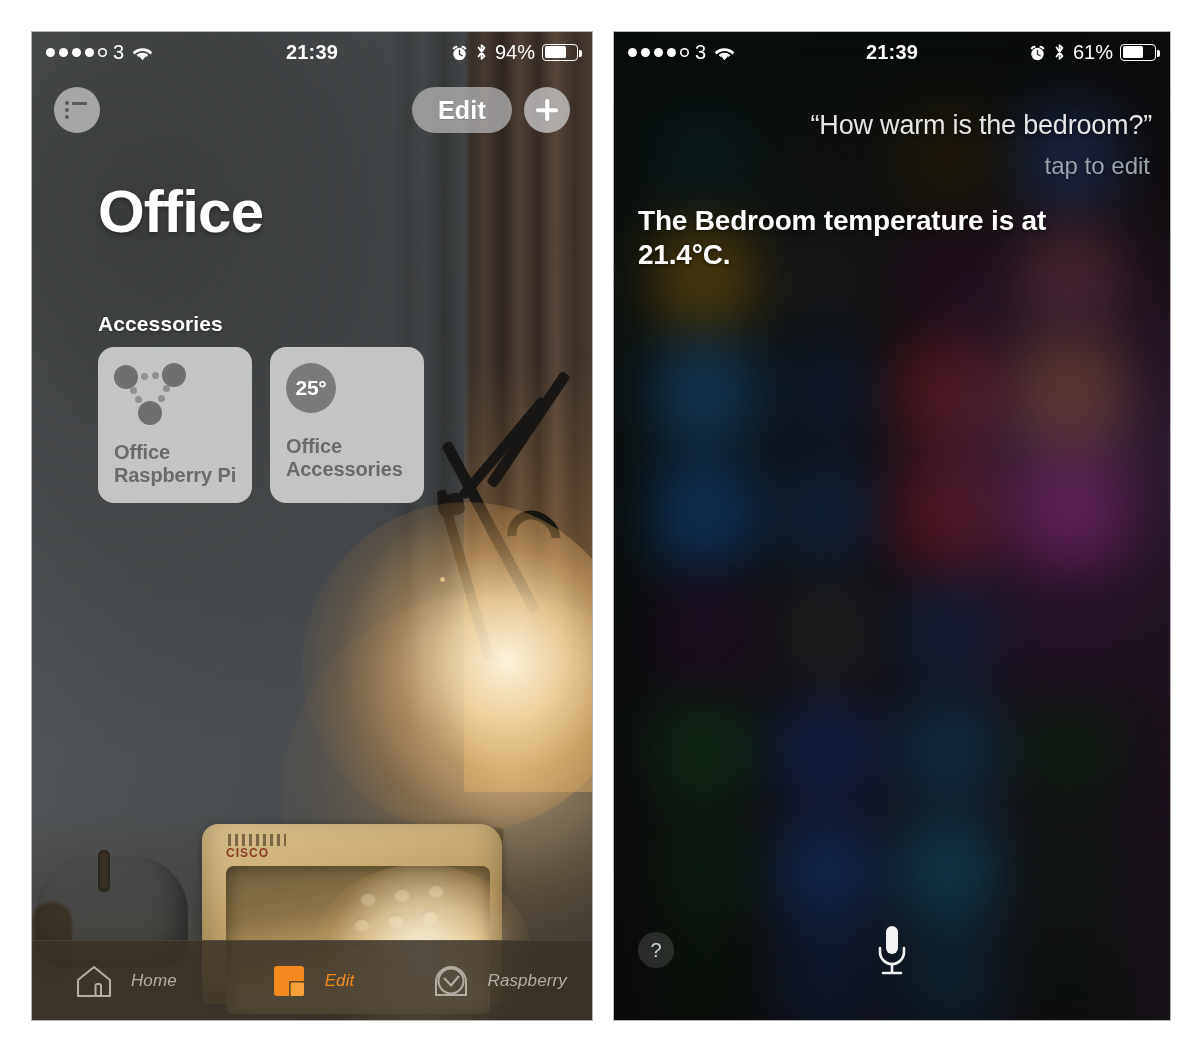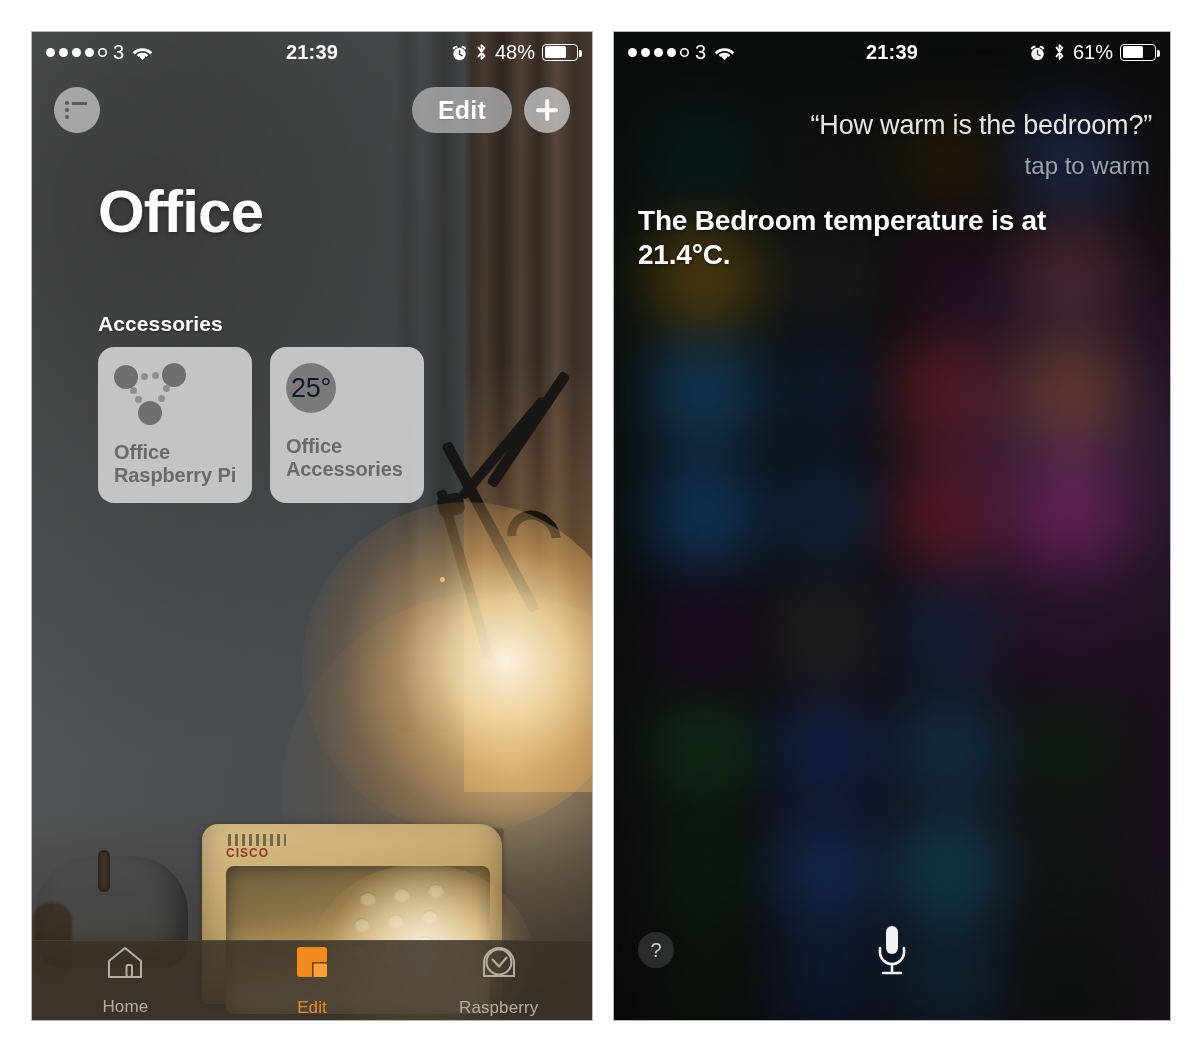--- a/index.html
+++ b/index.html
@@ -287,35 +287,35 @@
   }
   .pi-icon .s1 { left:27px; top:10px; }
   .pi-icon .s2 { left:38px; top:9px; }
   .pi-icon .s3 { left:16px; top:24px; }
   .pi-icon .s4 { left:21px; top:33px; }
   .pi-icon .s5 { left:49px; top:22px; }
   .pi-icon .s6 { left:44px; top:32px; }
 
   .temp-badge {
     width:50px; height:50px; border-radius:50%;
-    background:#7a7a7a; color:#0f172a;
+    background:#7a7a7a; color:#ffffff;
     display:flex; align-items:center; justify-content:center;
-    font-size:27px; font-weight:400; letter-spacing:-0.2px;
+    font-size:21px; font-weight:700; letter-spacing:-0.2px;
   }
 
   
   .tabbar {
     position:absolute; left:0; right:0; bottom:0; height:80px;
     background:rgba(58,50,40,0.86);
     display:flex; align-items:center;
     border-top:1px solid rgba(255,255,255,0.08);
   }
   .tab {
-    flex:1; display:flex; flex-direction:column;
-    align-items:center; justify-content:center; gap:17px;
+    flex:1; display:flex; flex-direction:row;
+    align-items:center; justify-content:center; gap:17px;font-style:italic;
   }
   .tab-label { font-size:17px; letter-spacing:0.1px; color:#b3ada3; }
   .tab.active .tab-label { color:#f28a1e; }
   .home-icon { width:40px; height:36px; position:relative; }
   .rooms-icon { width:38px; height:38px; position:relative; }
   .auto-icon { width:40px; height:38px; position:relative; }
 
   
   .siri-bg { position:absolute; inset:0; background:#0b0f0d; overflow:hidden; }
   .siri-tint {
@@ -436,21 +436,21 @@
             <path d="M1.6 3.6A4.6 4.6 0 0 1 6.2 .7L7.4 2.6A3.6 3.6 0 0 0 3.5 5z" fill="#fff"></path>
             <path d="M16.4 3.6A4.6 4.6 0 0 0 11.8 .7L10.6 2.6A3.6 3.6 0 0 1 14.5 5z" fill="#fff"></path>
             <path d="M9 5.6v4.2l2.8 1.6" stroke="#333" stroke-width="1.4" fill="none" stroke-linecap="round"></path>
           </svg>
         </span>
         <span class="sb-bt">
           <svg viewBox="0 0 12 18" width="13" height="18">
             <path d="M3 4.4 9 13.2 6 16V2l3 2.8L3 13.6" stroke="#fff" stroke-width="1.7" fill="none" stroke-linejoin="round" stroke-linecap="round"></path>
           </svg>
         </span>
-        <span>48%</span>
+        <span>94%</span>
         <span class="batt">
           <span id="batt-fill-home" style="width: 68%;"></span>
         </span>
       </div>
     </div>
 
     <div class="ui">
       <div class="nav-row">
         <div class="circ-btn">
           <span class="listicon">
@@ -617,21 +617,21 @@
         </span>
         <span>61%</span>
         <span class="batt">
           <span id="batt-fill-siri" style="width: 67%;"></span>
         </span>
       </div>
     </div>
 
     <div class="siri-query">“How warm is the bedroom?”</div>
 
-    <div class="siri-hint">tap to warm</div>
+    <div class="siri-hint">tap to edit</div>
 
     <div class="siri-answer">The Bedroom temperature is at 21.4°C.</div>
 
     <div class="siri-help">?</div>
 
     <div class="siri-mic">
       <svg viewBox="0 0 44 58" width="44" height="58">
         <rect x="16" y="2" width="12" height="28" rx="6" fill="#f2f2f2"></rect>
         <path d="M10 24v4a12 12 0 0 0 24 0v-4" fill="none" stroke="#f2f2f2" stroke-width="2.6" stroke-linecap="round"></path>
         <path d="M22 40v8" stroke="#f2f2f2" stroke-width="2.6" stroke-linecap="round"></path>

